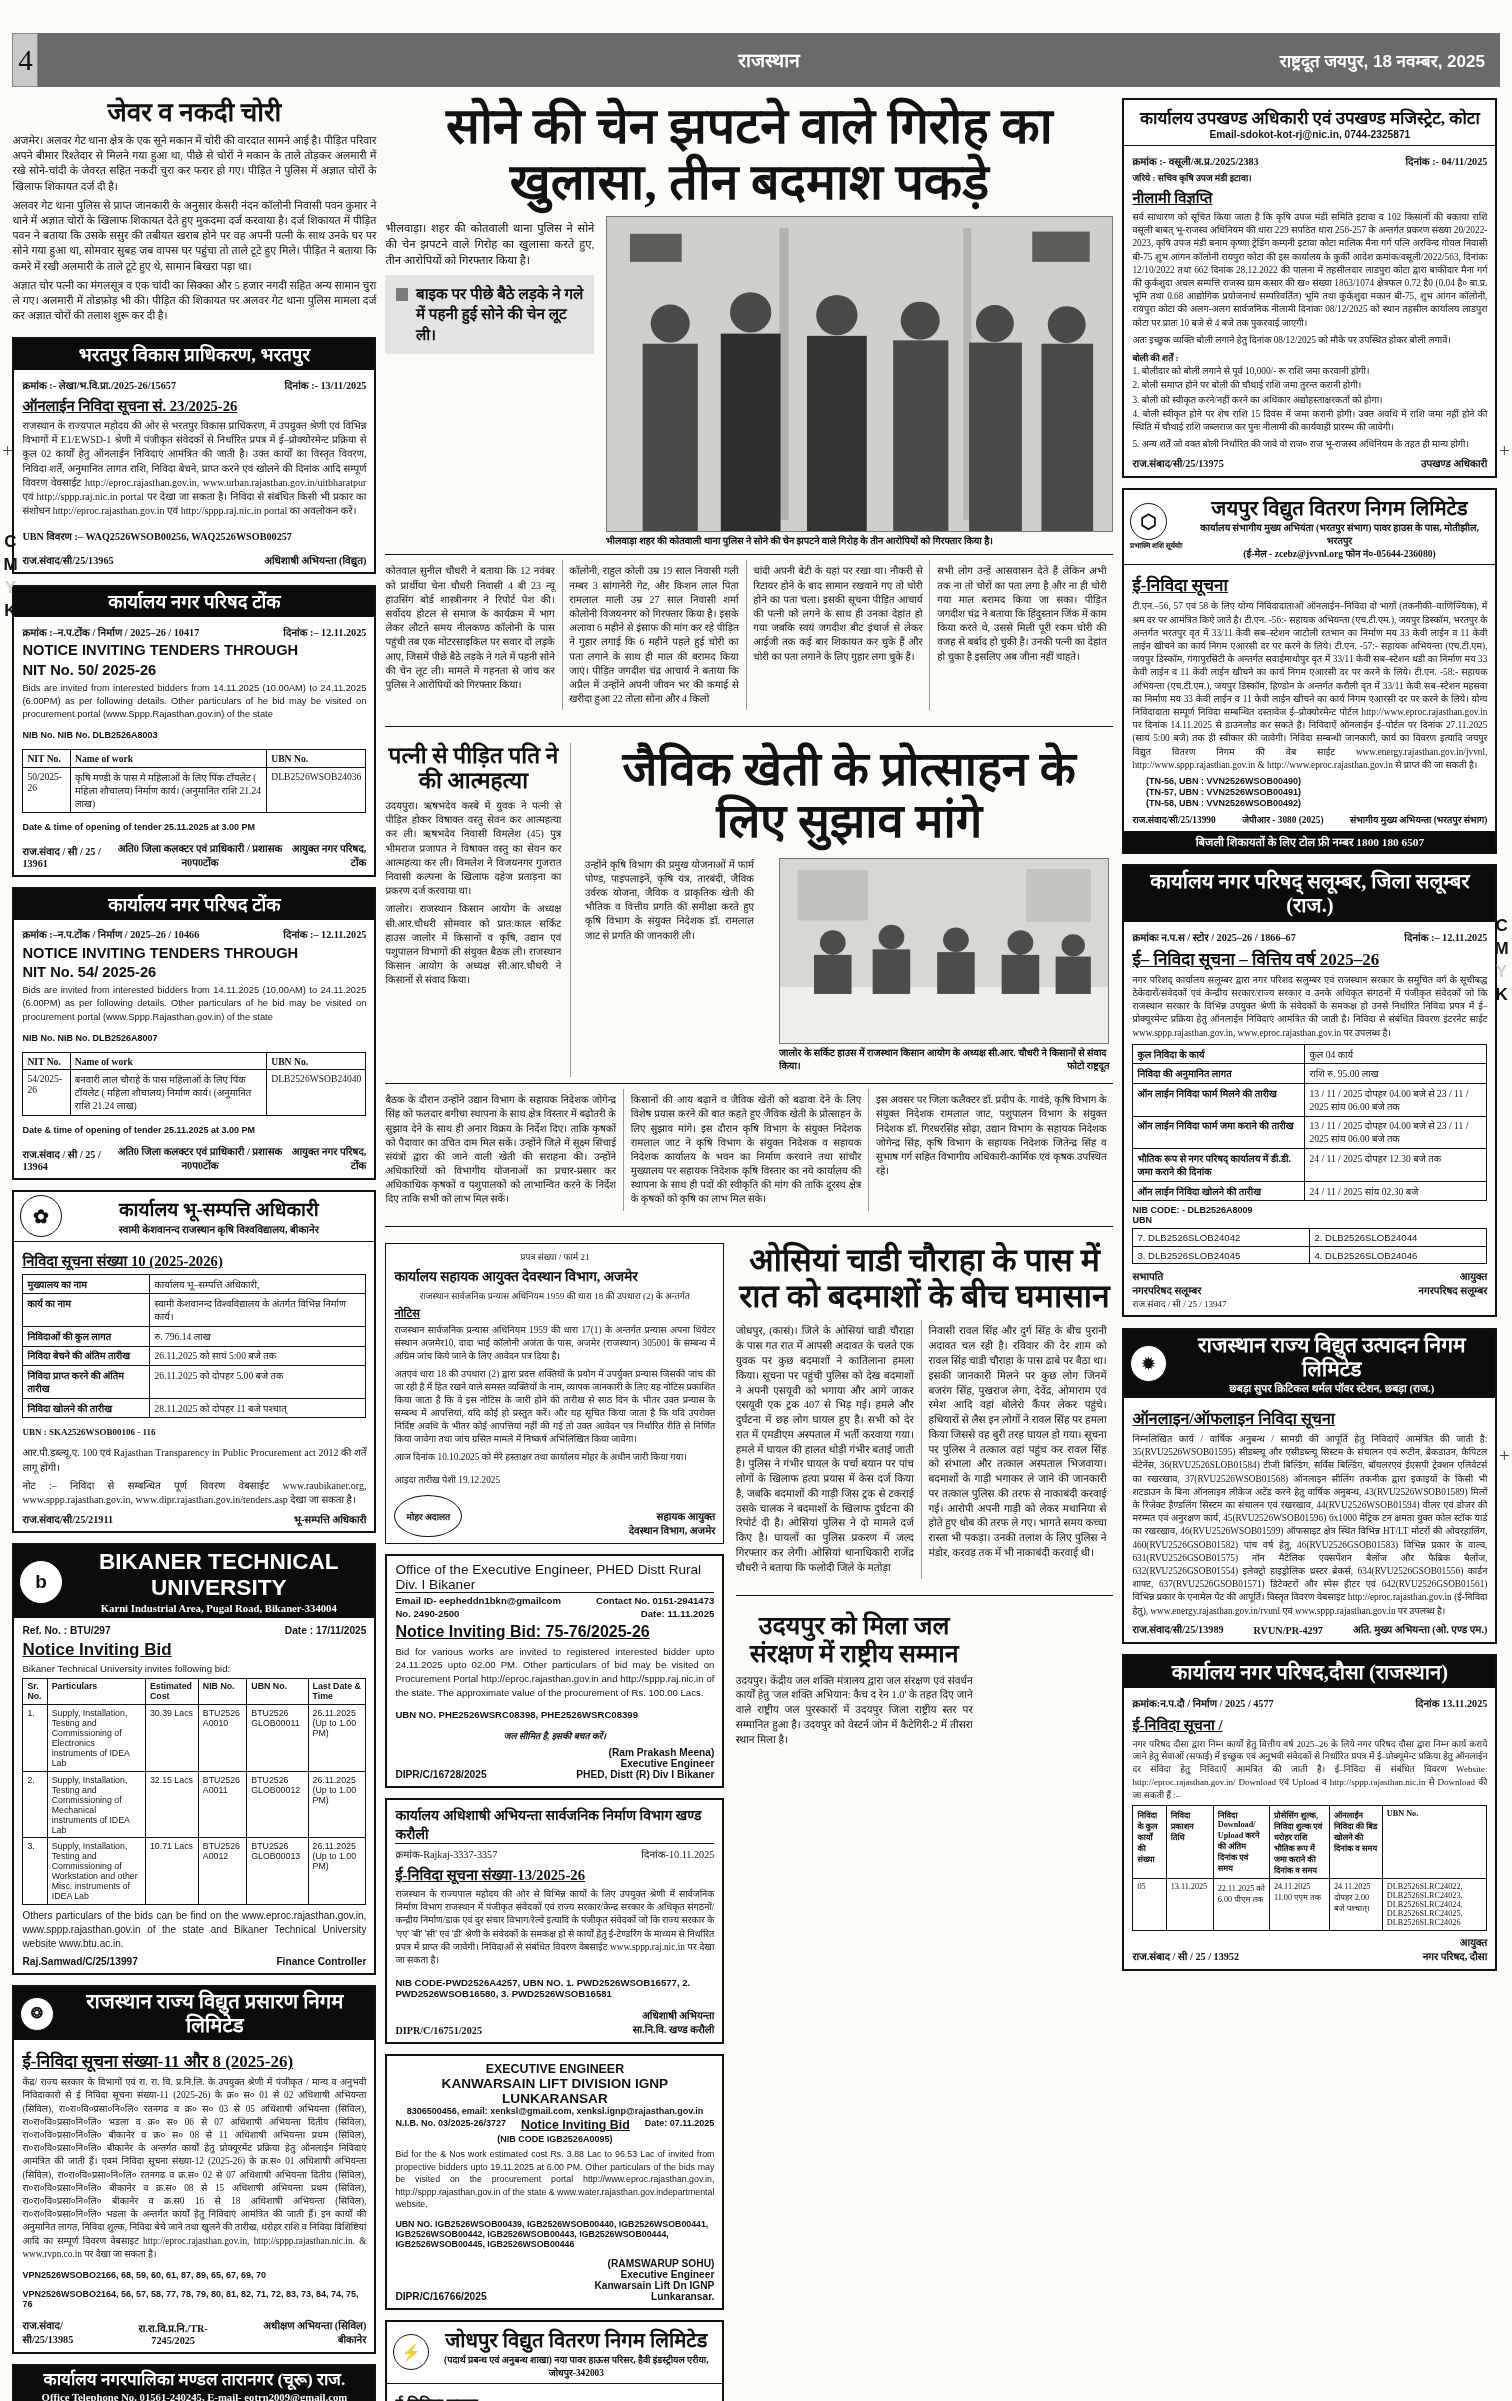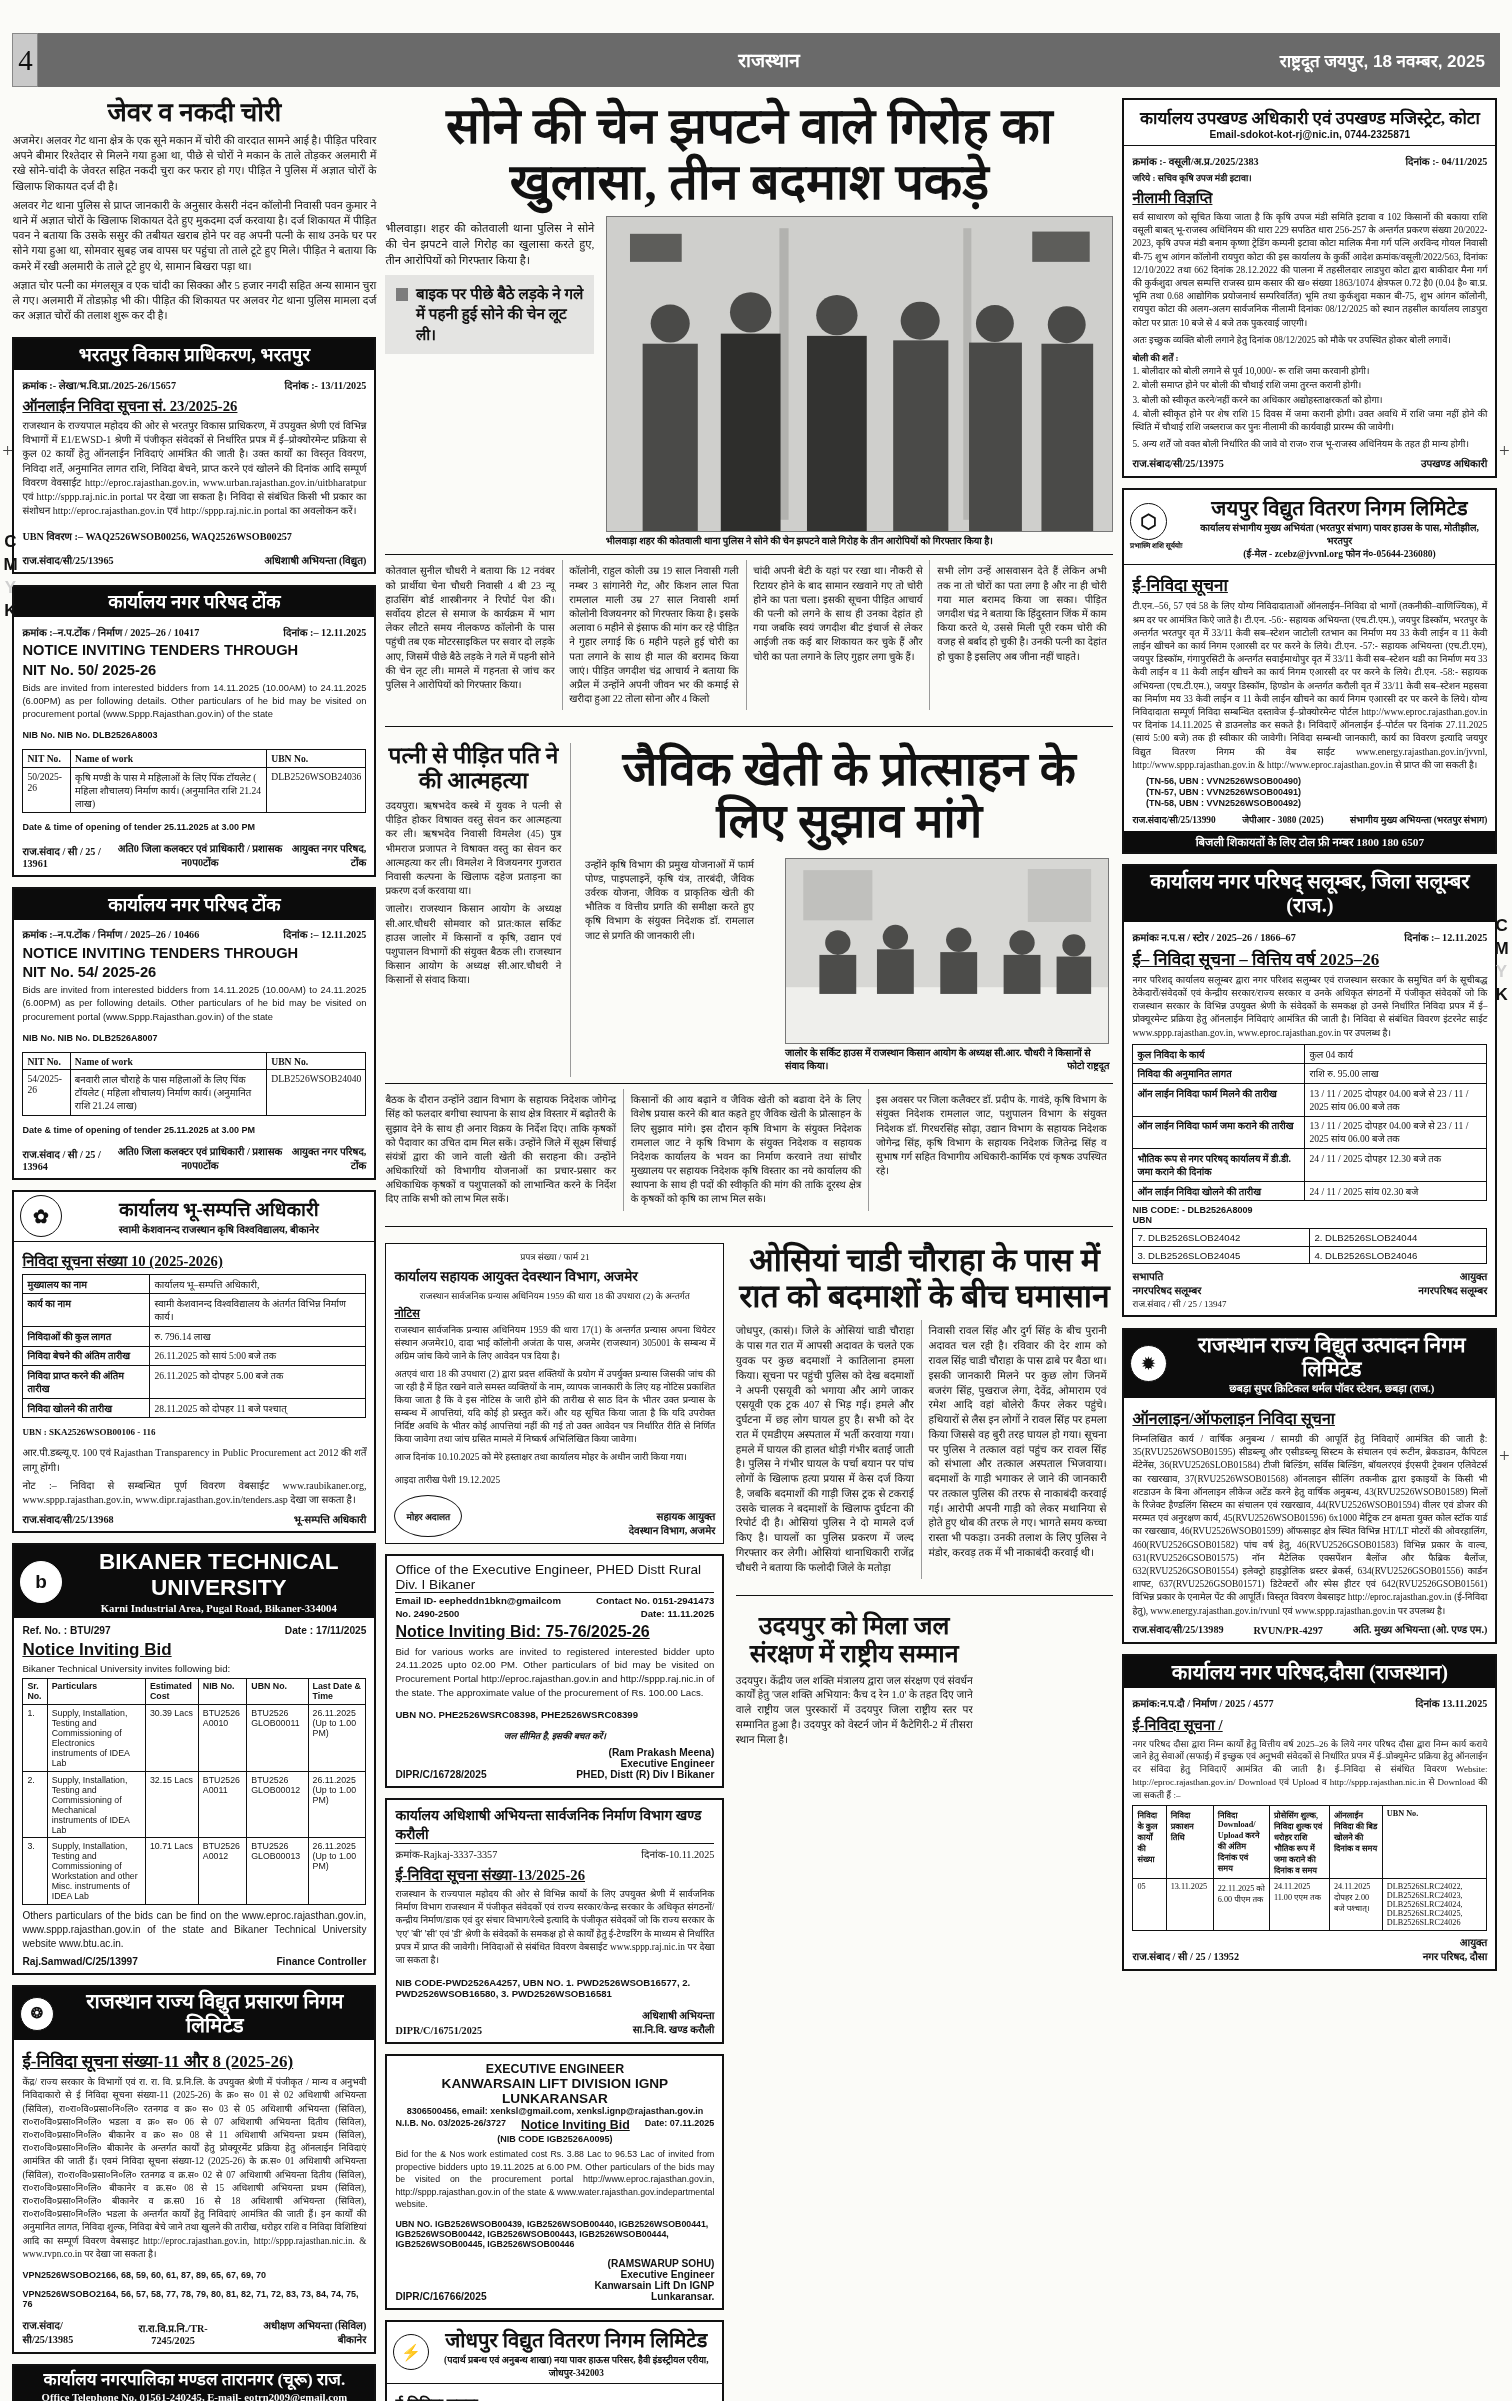--- a/index.html
+++ b/index.html
@@ -193,21 +193,21 @@
             <tr>
                   <td class="bold">निविदा खोलने की तारीख</td>
                   <td>28.11.2025 को दोपहर 11 बजे पश्चात्</td>
                 </tr>
           </tbody>
             </table>
           <p class="bold">UBN : SKA2526WSOB00106 - 116</p>
           <p class="just">आर.पी.डब्ल्यू.ए. 100 एवं Rajasthan Transparency in Public Procurement act 2012 की शर्तें लागू होंगी।</p>
           <p class="just">नोट :– निविदा से सम्बन्धित पूर्ण विवरण वेबसाईट www.raubikaner.org, www.sppp.rajasthan.gov.in, www.dipr.rajasthan.gov.in/tenders.asp देखा जा सकता है।</p>
           <div class="sig">
-              <span>राज.संवाद/सी/25/13968</span>
+              <span>राज.संवाद/सी/25/21911</span>
               <span>भू-सम्पत्ति अधिकारी</span>
             </div>
         </div>
       </section>
 
       <section class="notice">
         <div class="tbar" style="display:flex;align-items:center;gap:6.8px;padding:3.4px 5.6px">
           <div class="logo" style="border-color:#fff;color:#111">b</div>
           <div style="flex:1">
             <div style="font-size:22.6px;font-family:'Liberation Sans',sans-serif">BIKANER TECHNICAL UNIVERSITY</div>
@@ -352,21 +352,21 @@
 
       <section>
         <div style="display:flex;gap:13.6px">
           <aside style="width:186px;flex:0 0 auto;border-right:0.6px solid #9a9a9a;padding-right:9px">
             <h3 class="art-head" style="font-size:22.6px">पत्नी से पीड़ित पति ने की आत्महत्या</h3>
             <p class="just">उदयपुरा। ऋषभदेव कस्बे में युवक ने पत्नी से पीड़ित होकर विषाक्त वस्तु सेवन कर आत्महत्या कर ली। ऋषभदेव निवासी विमलेश (45) पुत्र भीमराज प्रजापत ने विषाक्त वस्तु का सेवन कर आत्महत्या कर ली। विमलेश ने विजयनगर गुजरात निवासी कल्पना के खिलाफ दहेज प्रताड़ना का प्रकरण दर्ज करवाया था।</p>
             <p class="just">जालोर। राजस्थान किसान आयोग के अध्यक्ष सी.आर.चौधरी सोमवार को प्रात:काल सर्किट हाउस जालोर में किसानों व कृषि, उद्यान एवं पशुपालन विभागों की संयुक्त बैठक ली। राजस्थान किसान आयोग के अध्यक्ष सी.आर.चौधरी ने किसानों से संवाद किया।</p>
           </aside>
           <div style="flex:1">
             <h2 class="art-head" style="font-size:47px">जैविक खेती के प्रोत्साहन के लिए सुझाव मांगे</h2>
-            <div style="display:flex;gap:27px">
+            <div style="display:flex;gap:21px">
               <p class="just" style="width:169px;flex:0 0 auto">उन्होंने कृषि विभाग की प्रमुख योजनाओं में फार्म पोण्ड, पाइपलाइनें, कृषि यंत्र, तारबंदी, जैविक उर्वरक योजना, जैविक व प्राकृतिक खेती की भौतिक व वित्तीय प्रगति की समीक्षा करते हुए कृषि विभाग के संयुक्त निदेशक डॉ. रामलाल जाट से प्रगति की जानकारी ली।</p>
               <figure style="flex:1;margin:4px">
                 <div class="photo" style="height:186px">
                   <svg width="100%" height="100%" viewBox="0 0 560 330" preserveAspectRatio="none">
                     <rect width="560" height="330" fill="#d7d7d4"></rect>
                     <rect x="0" y="230" width="560" height="100" fill="#efefec"></rect>
                     <g fill="#4c4c4a">
                         <circle cx="90" cy="150" r="22"></circle>
                         <rect x="58" y="172" width="64" height="70"></rect>
                         <circle cx="190" cy="140" r="22"></circle>

